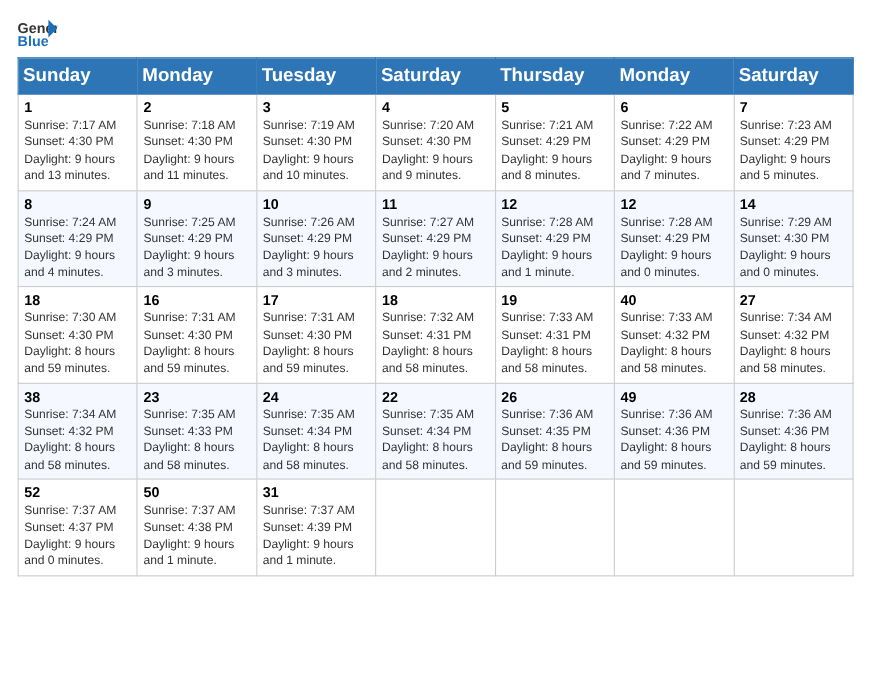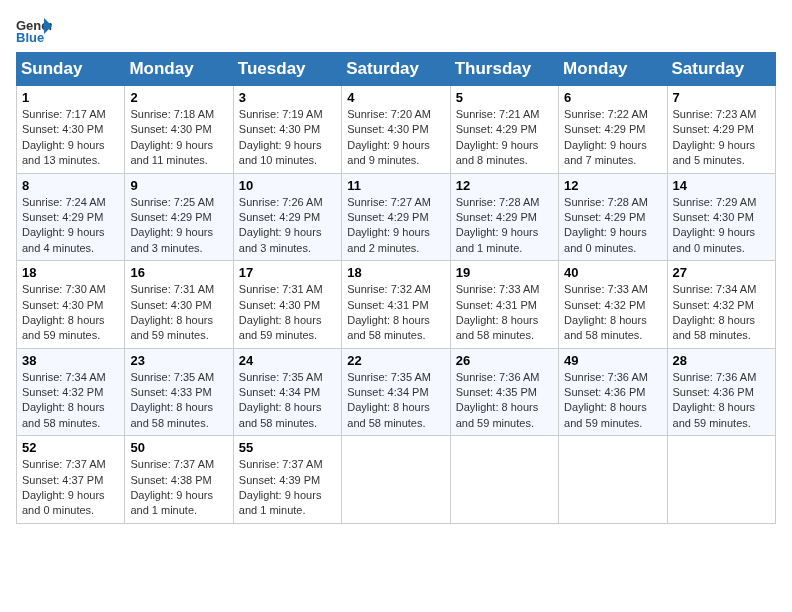--- a/index.html
+++ b/index.html
@@ -140,20 +140,20 @@
         <td><span class="day-num">23</span><span class="day-info">Sunrise: 7:35 AM<br>Sunset: 4:33 PM<br>Daylight: 8 hours and 58 minutes.</span></td>
         <td><span class="day-num">24</span><span class="day-info">Sunrise: 7:35 AM<br>Sunset: 4:34 PM<br>Daylight: 8 hours and 58 minutes.</span></td>
         <td><span class="day-num">22</span><span class="day-info">Sunrise: 7:35 AM<br>Sunset: 4:34 PM<br>Daylight: 8 hours and 58 minutes.</span></td>
         <td><span class="day-num">26</span><span class="day-info">Sunrise: 7:36 AM<br>Sunset: 4:35 PM<br>Daylight: 8 hours and 59 minutes.</span></td>
         <td><span class="day-num">49</span><span class="day-info">Sunrise: 7:36 AM<br>Sunset: 4:36 PM<br>Daylight: 8 hours and 59 minutes.</span></td>
         <td><span class="day-num">28</span><span class="day-info">Sunrise: 7:36 AM<br>Sunset: 4:36 PM<br>Daylight: 8 hours and 59 minutes.</span></td>
       </tr>
       <tr>
         <td><span class="day-num">52</span><span class="day-info">Sunrise: 7:37 AM<br>Sunset: 4:37 PM<br>Daylight: 9 hours and 0 minutes.</span></td>
         <td><span class="day-num">50</span><span class="day-info">Sunrise: 7:37 AM<br>Sunset: 4:38 PM<br>Daylight: 9 hours and 1 minute.</span></td>
-        <td><span class="day-num">55</span><span class="day-info">Sunrise: 7:37 AM<br>Sunset: 4:39 PM<br>Daylight: 9 hours and 1 minute.</span></td>
+        <td><span class="day-num">31</span><span class="day-info">Sunrise: 7:37 AM<br>Sunset: 4:39 PM<br>Daylight: 9 hours and 1 minute.</span></td>
         <td class="empty-cell"></td>
         <td class="empty-cell"></td>
         <td class="empty-cell"></td>
         <td class="empty-cell"></td>
       </tr>
     </tbody>
 </table>
 
 </body></html>

